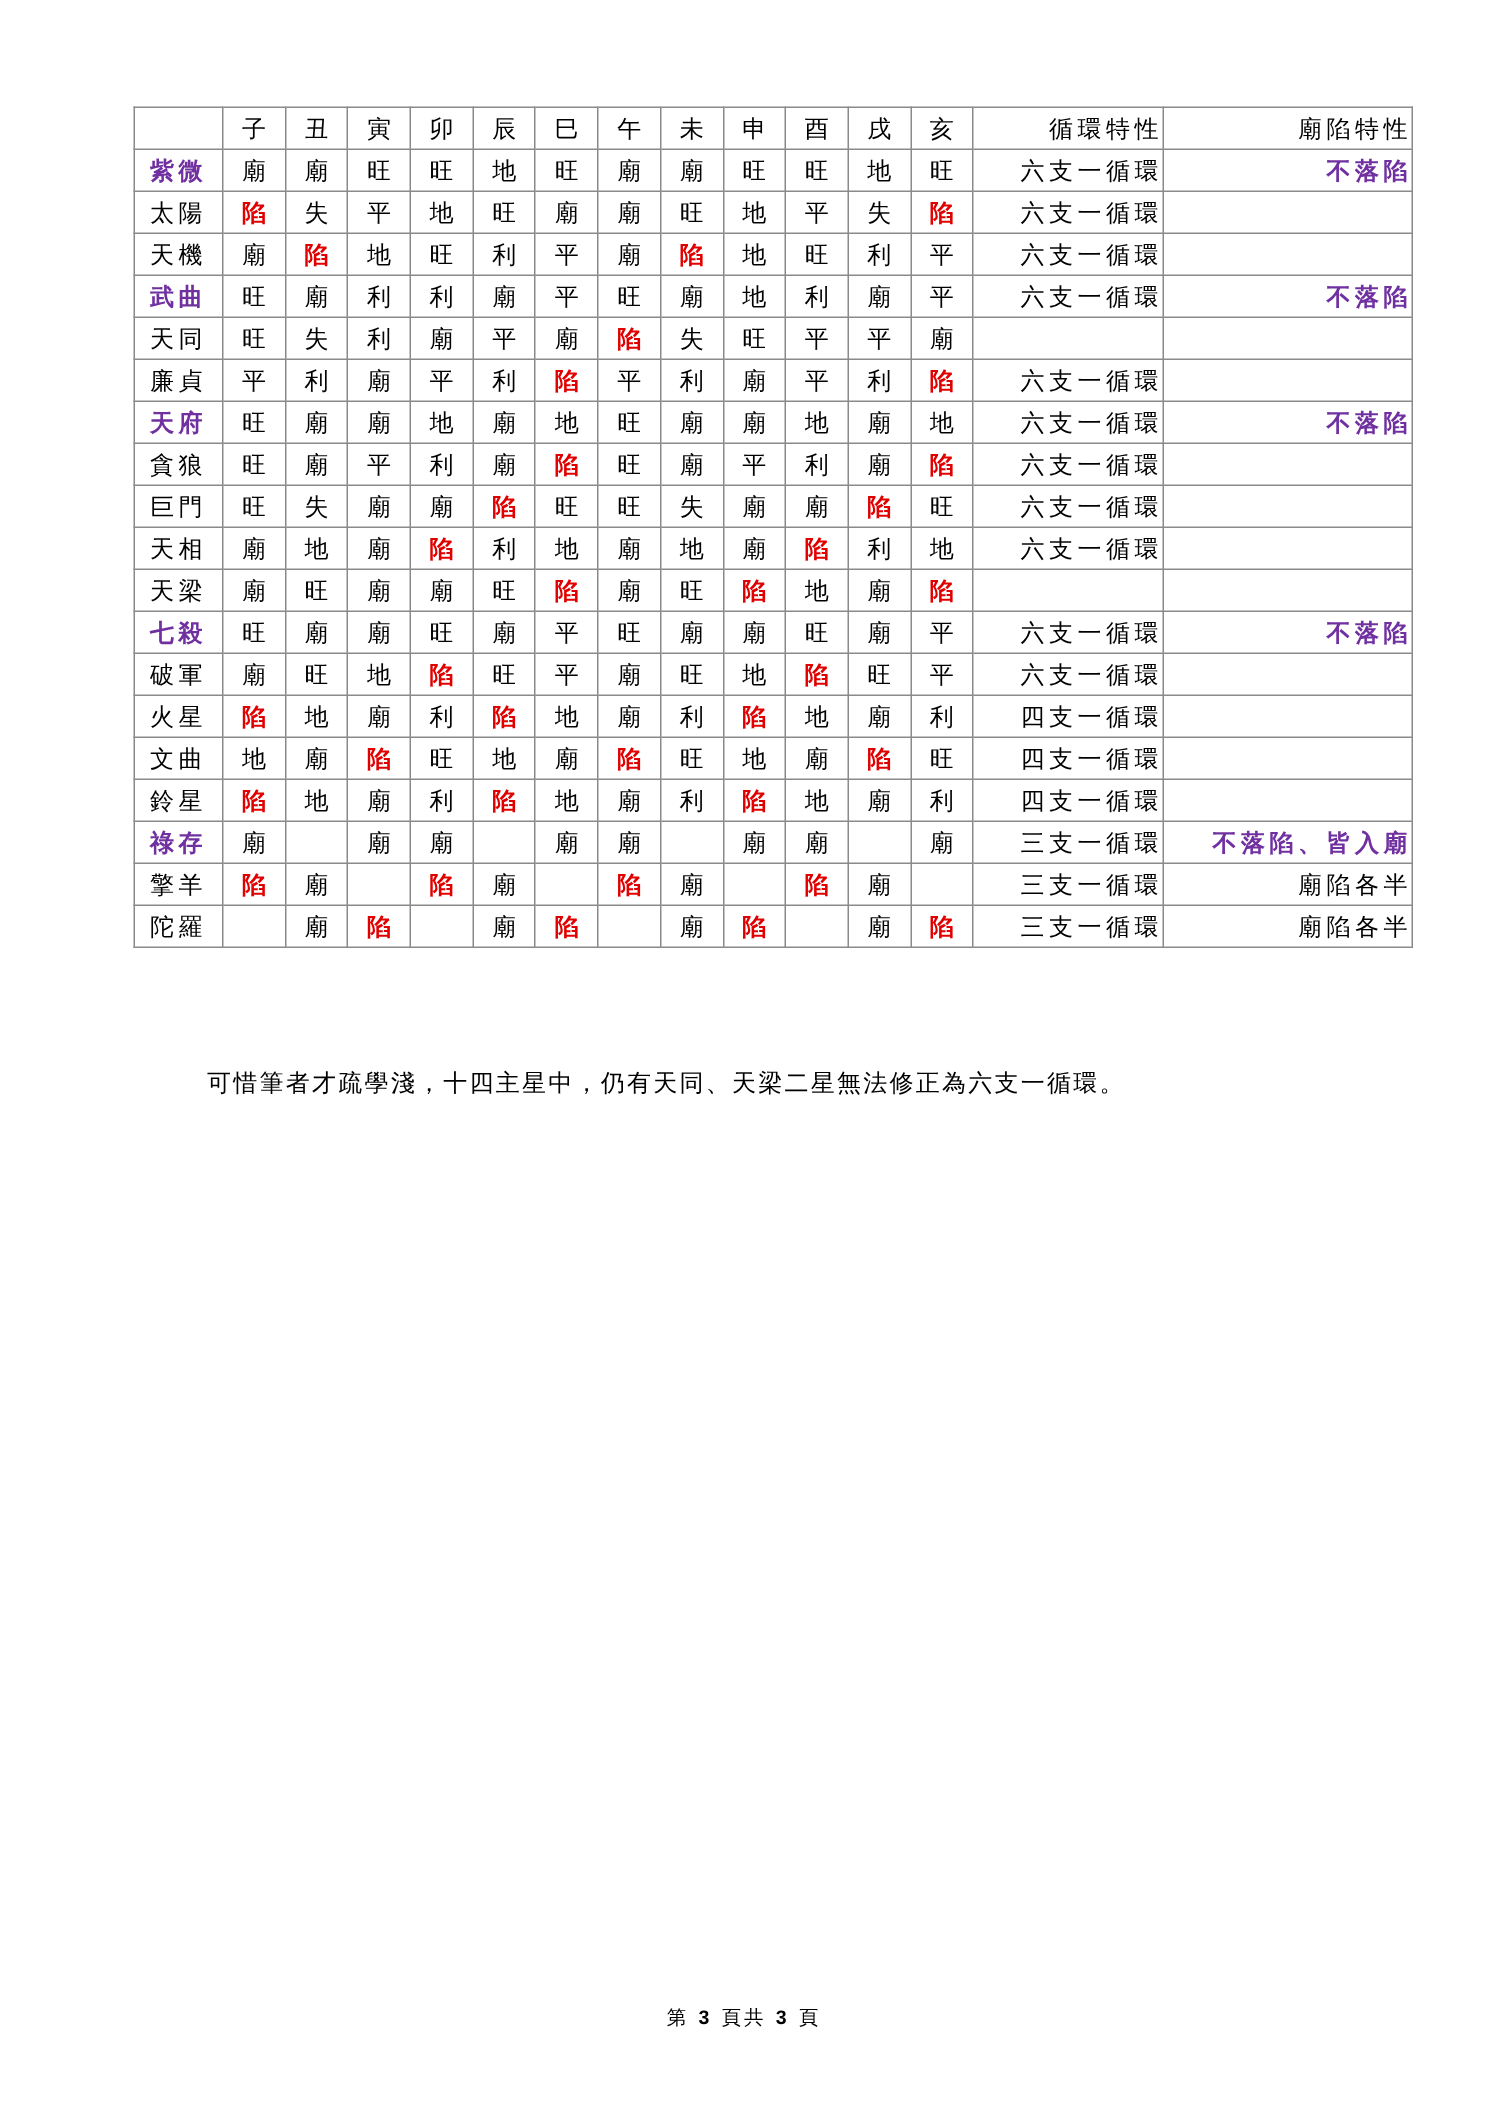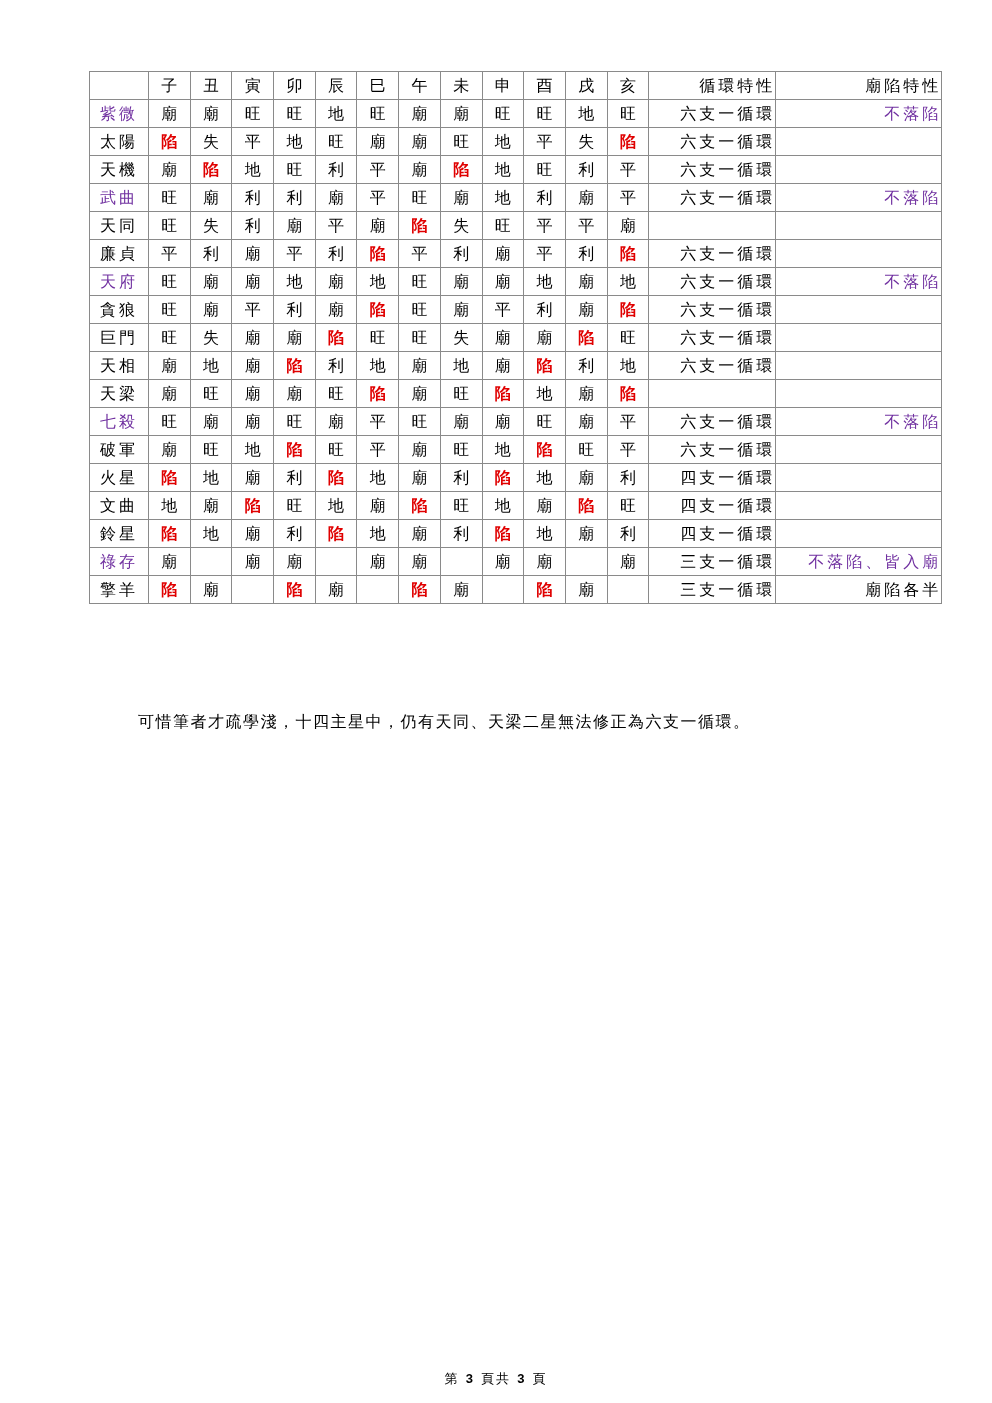--- a/index.html
+++ b/index.html
@@ -42,21 +42,21 @@
     text-align: center;
     letter-spacing: 3px;
   }
   table.stars td.cycle, table.stars td.trait {
     text-align: right;
     padding-left: 8px;
     letter-spacing: 3px;
   }
   .purple {
     color: #7030a0;
-    font-weight: normal;
+    font-weight: bold;
   }
   .red {
     color: #e00000;
     font-weight: bold;
   }
   .para {
     position: absolute;
     left: 138px;
     top: 712px;
     font-size: 16px;
@@ -64,21 +64,20 @@
     white-space: nowrap;
   }
   .footer {
     position: absolute;
     left: 0;
     width: 992px;
     top: 1336px;
     text-align: center;
     font-size: 13px;
     letter-spacing: 2px;
-    margin-top: 34px;
   }
   .footer b {
     font-family: "Liberation Sans", sans-serif;
   }
 </style>
 </head>
 <body>
 
 <div class="page">
 
@@ -419,20 +418,37 @@
           <td></td>
           <td class="red">陷</td>
           <td>廟</td>
           <td></td>
           <td class="red">陷</td>
           <td>廟</td>
           <td></td>
           <td class="cycle">三支一循環</td>
           <td class="trait">廟陷各半</td>
         </tr>
+        <tr>
+          <td class="star-name">陀羅</td>
+          <td></td>
+          <td>廟</td>
+          <td class="red">陷</td>
+          <td></td>
+          <td>廟</td>
+          <td class="red">陷</td>
+          <td></td>
+          <td>廟</td>
+          <td class="red">陷</td>
+          <td></td>
+          <td>廟</td>
+          <td class="red">陷</td>
+          <td class="cycle">三支一循環</td>
+          <td class="trait">廟陷各半</td>
+        </tr>
       </tbody>
   </table>
 
   <div class="para">可惜筆者才疏學淺，十四主星中，仍有天同、天梁二星無法修正為六支一循環。</div>
 
   <div class="footer">
     <span>第</span>
     <b>3</b>
     <span>頁共</span>
     <b>3</b>

